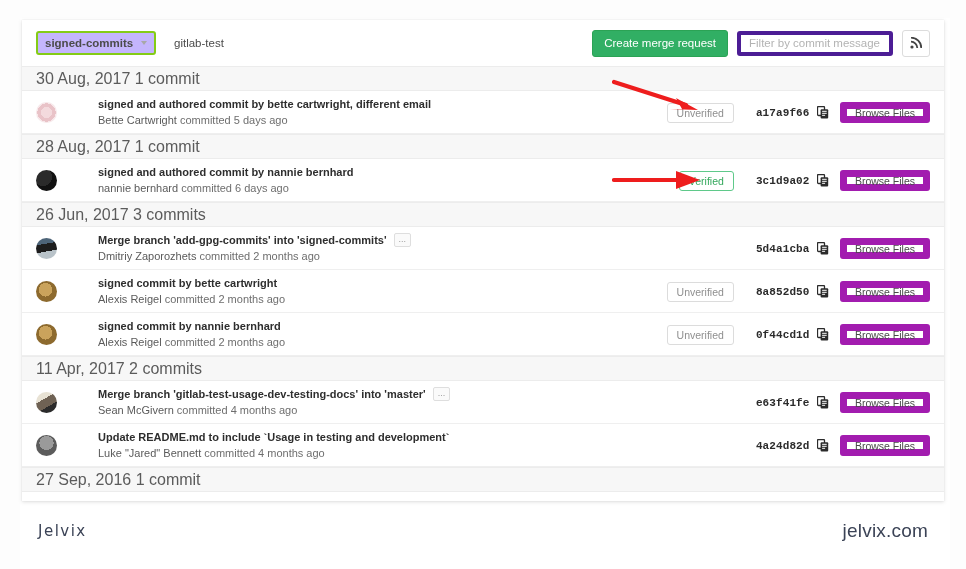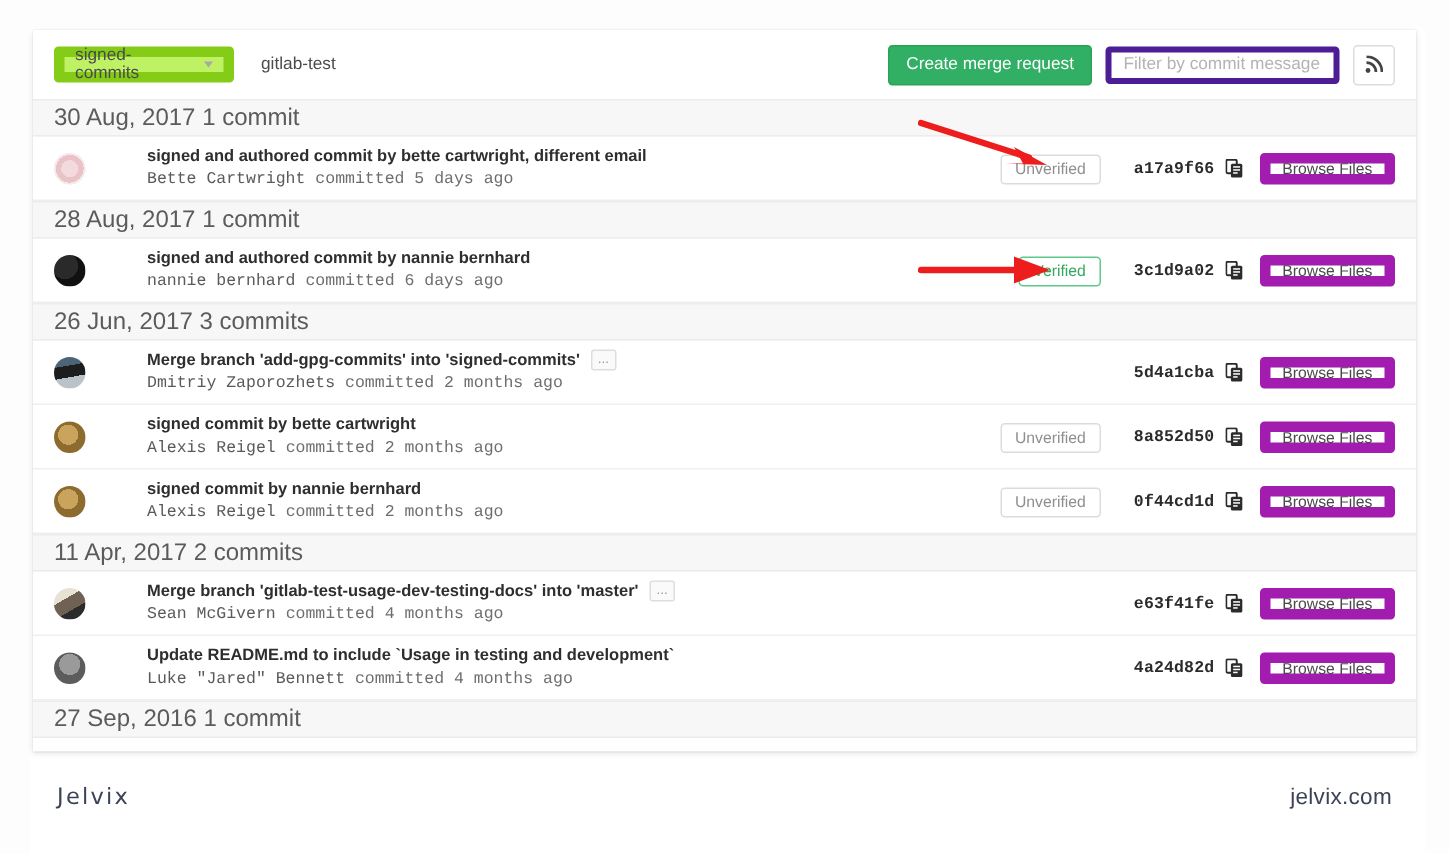--- a/index.html
+++ b/index.html
@@ -43,31 +43,32 @@
   .toolbar {
     position: relative;
     height: 46px;
     padding: 0 14px;
     display: flex;
     align-items: center;
   }
   .branch-select {
     width: 120px;
     height: 24px;
-    border: 7px solid #84cc16;
+    border: 2px solid #84cc16;
     border-radius: 3px;
-    background: #bef264;
+    background: #c4b5fd;
     display: flex;
     align-items: center;
     justify-content: space-between;
     padding: 0 7px;
     box-sizing: border-box;
     font-size: 11.5px;
     color: #4b4b4b;
     cursor: pointer;
+    font-weight: bold;
   }
   .branch-select .caret {
     width: 0; height: 0;
     border-left: 3.5px solid transparent;
     border-right: 3.5px solid transparent;
     border-top: 4px solid #a8a8a8;
     margin-left: 6px;
   }
   .repo-name {
     margin-left: 18px;
@@ -179,21 +180,20 @@
     padding: 1px 4px 3px 4px;
     font-weight: normal;
     cursor: pointer;
   }
   .commit-sub {
     font-size: 11px;
     color: #6e6e6e;
     line-height: 14px;
     margin-top: 2px;
     white-space: nowrap;
-    font-family: Liberation Mono, monospace;
   }
   .commit-sub .author { color: #5a5a5a; }
   .badge {
     height: 20px;
     border-radius: 3px;
     font-size: 10.5px;
     display: flex;
     align-items: center;
     padding: 0 9px;
     box-sizing: border-box;
@@ -260,21 +260,21 @@
     box-sizing: border-box;
   }
   .logo {
     font-family: "DejaVu Sans", sans-serif;
     font-size: 15px;
     color: #3b4356;
     letter-spacing: 1.5px;
     font-weight: 400;
   }
   .site {
-    font-size: 15px;
+    font-size: 19px;
     color: #3b4356;
     letter-spacing: 0.2px;
   }
 
   
   .arrow { position: absolute; pointer-events: none; }
   #arrow1 { left: 612px; top: 78px; }
   #arrow2 { left: 612px; top: 168px; }
 </style>
 </head>

